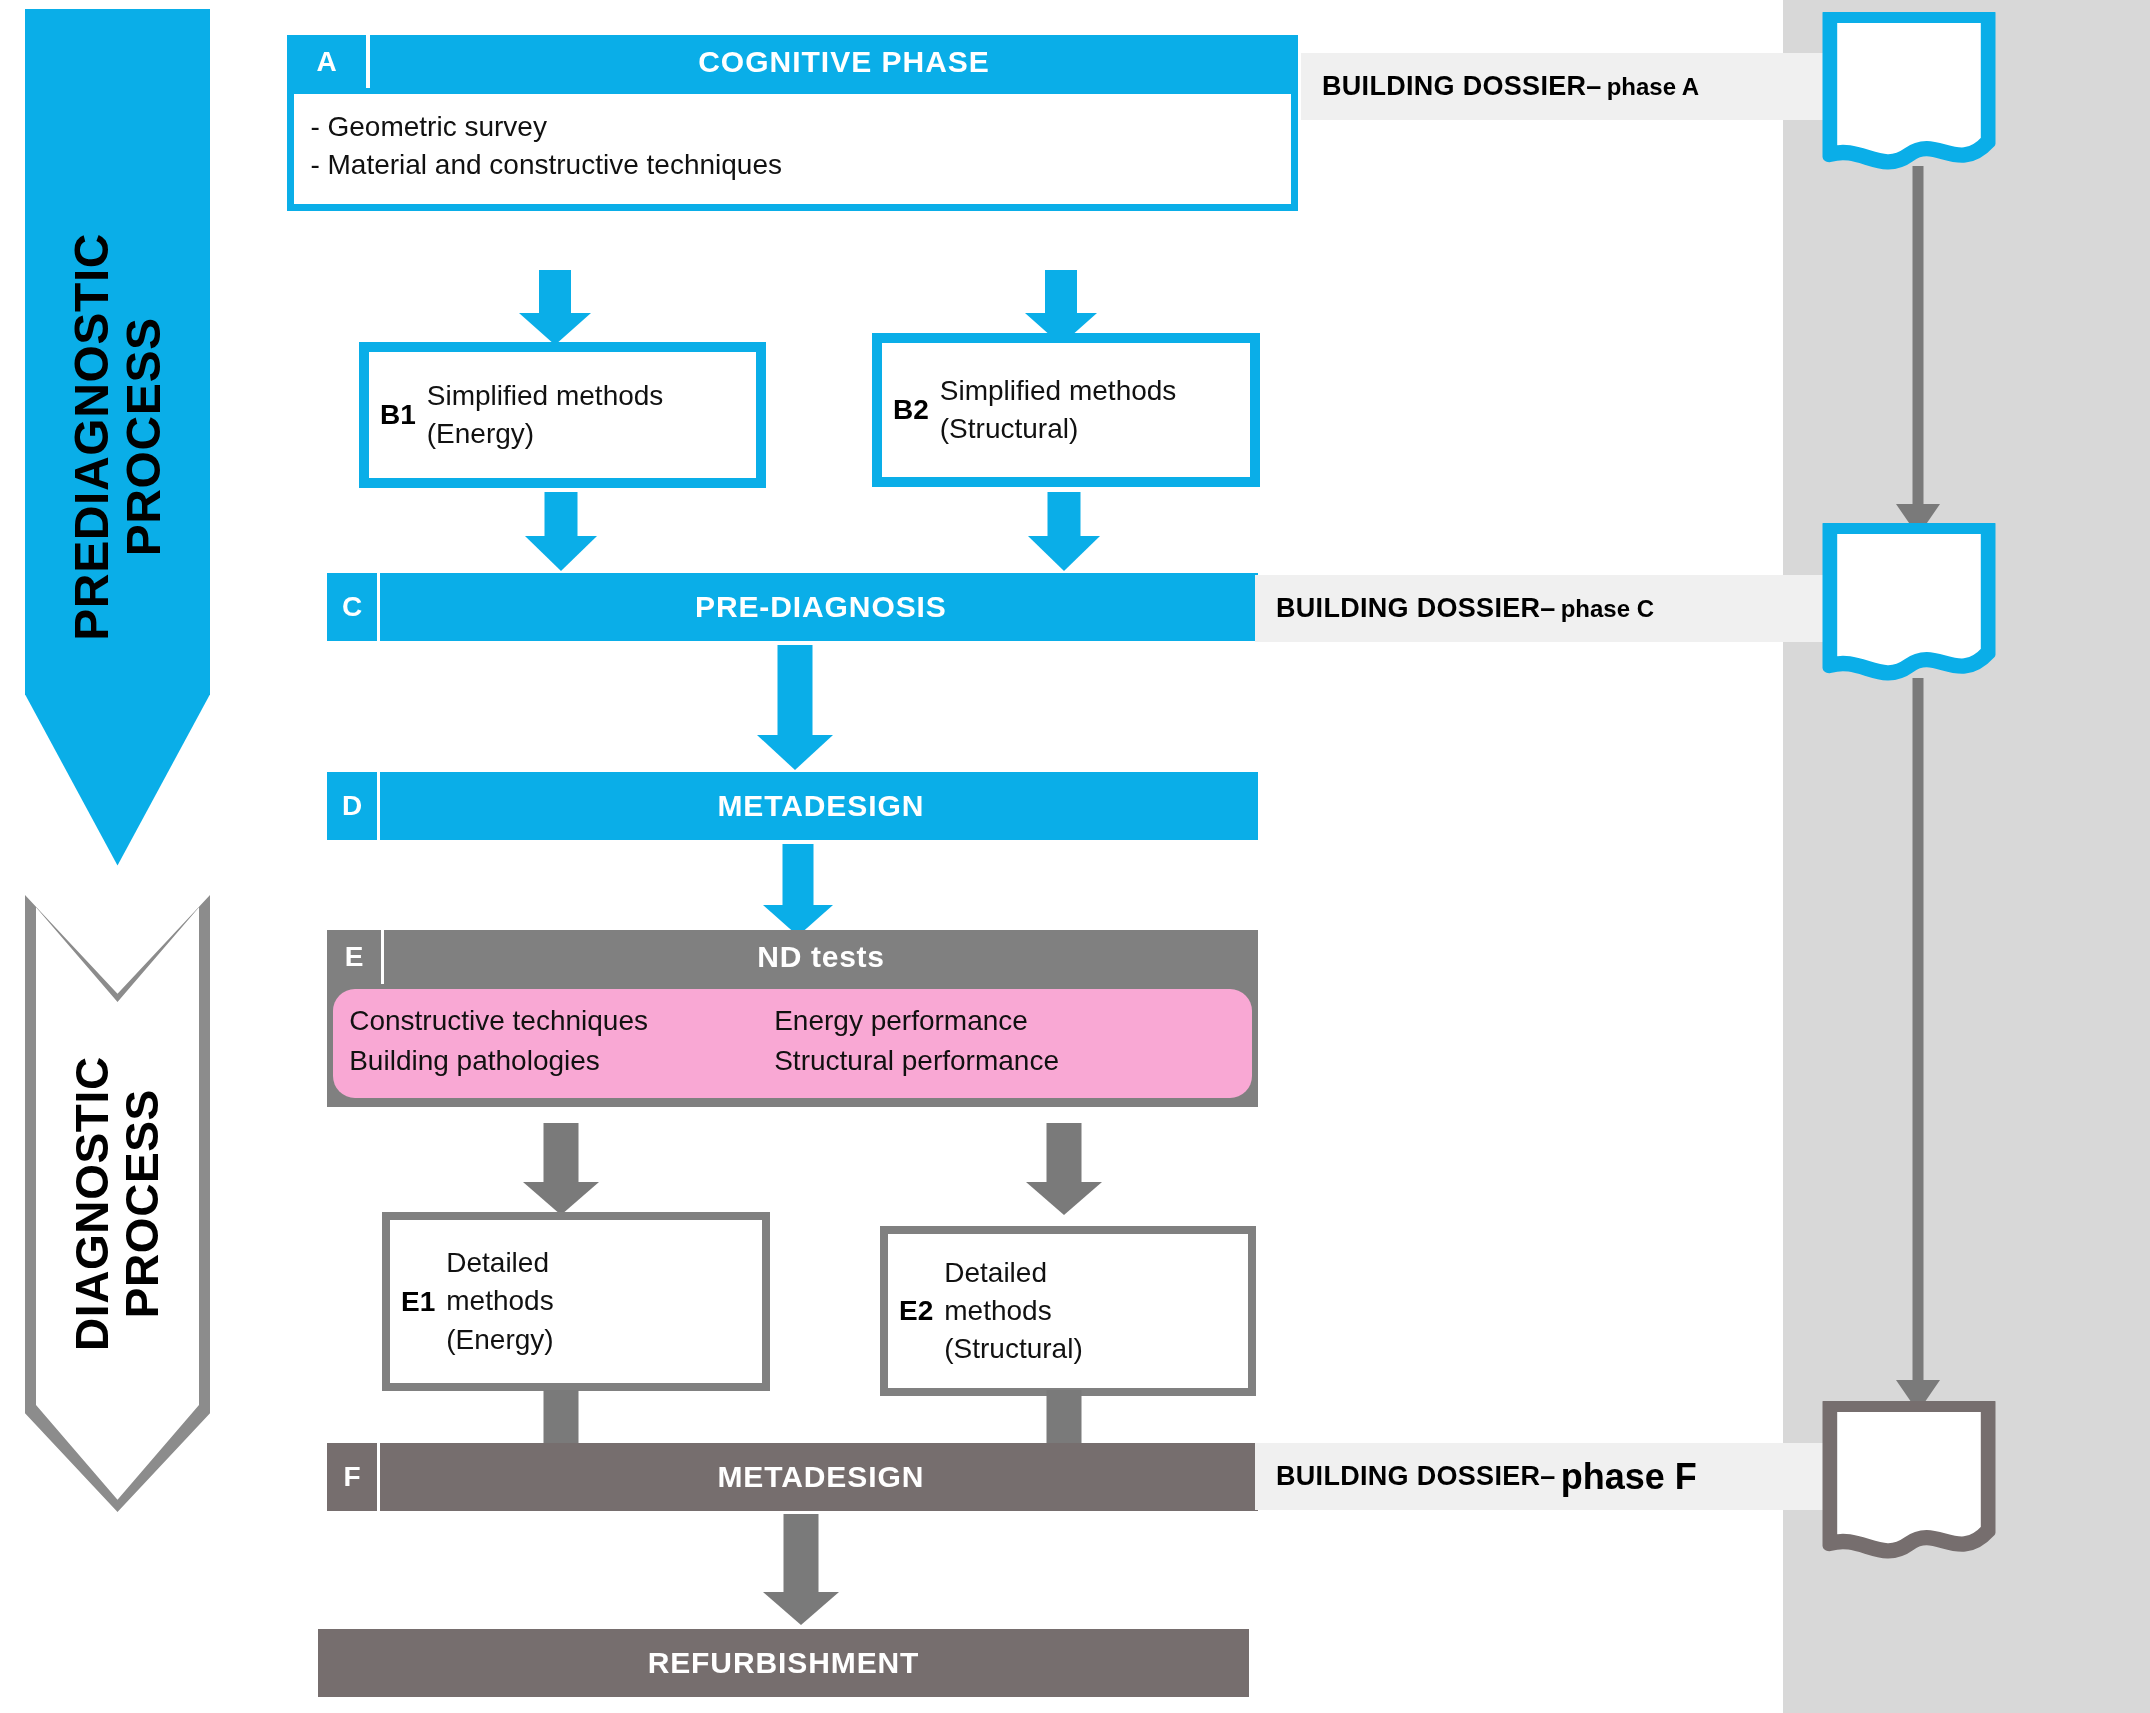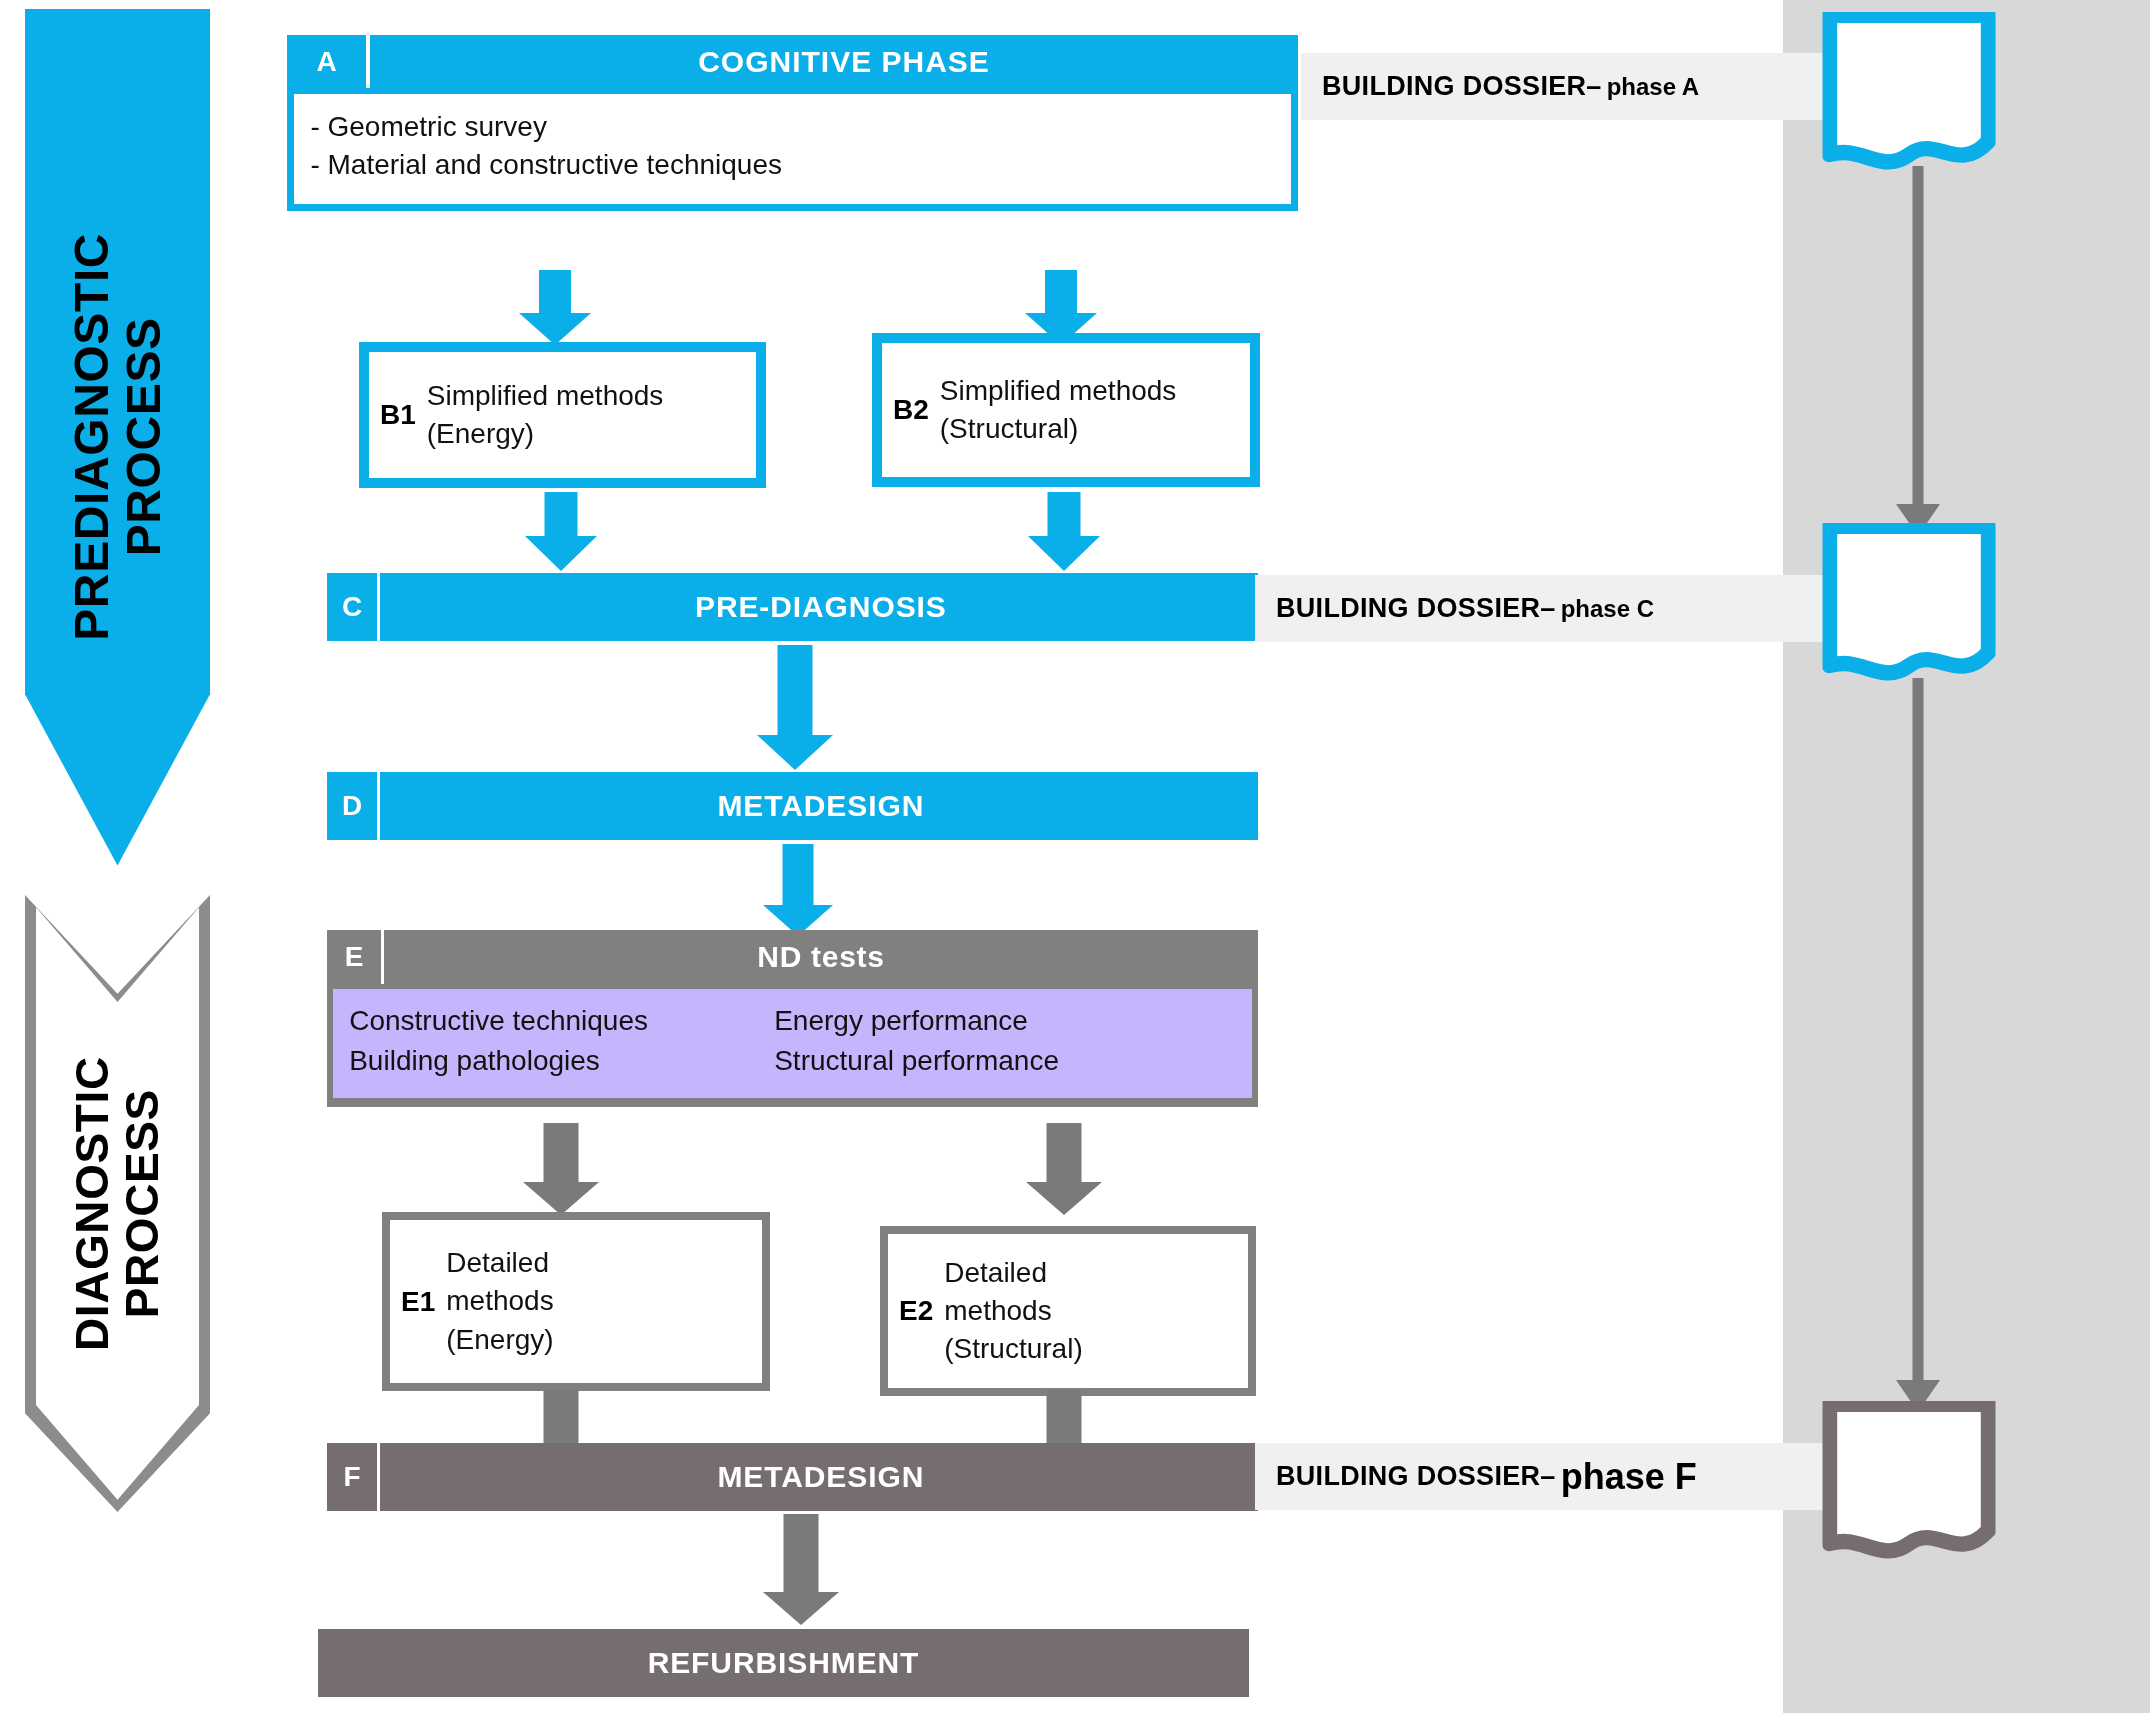--- a/index.html
+++ b/index.html
@@ -198,24 +198,25 @@
     display: flex;
     align-items: center;
     justify-content: center;
     color: #fff;
     font-weight: bold;
     font-size: 30px;
     letter-spacing: 0.7px;
   }
   .block-e .detail {
     margin: 5px 6.2px 0 6.2px;
-    background: #c4b5fd;
+    background: #f9a8d4;
     display: flex;
     padding: 12.3px 0 17.3px 0;
     box-sizing: border-box;
+    border-radius: 22px;
   }
   .block-e .detail .col {
     padding-left: 16px;
     box-sizing: border-box;
   }
   .block-e .detail .col.c1 { width: 425px; }
   .block-e .detail .col.c2 { flex: 1; }
   .block-e .detail .line {
     font-size: 28px;
     color: #111111;

